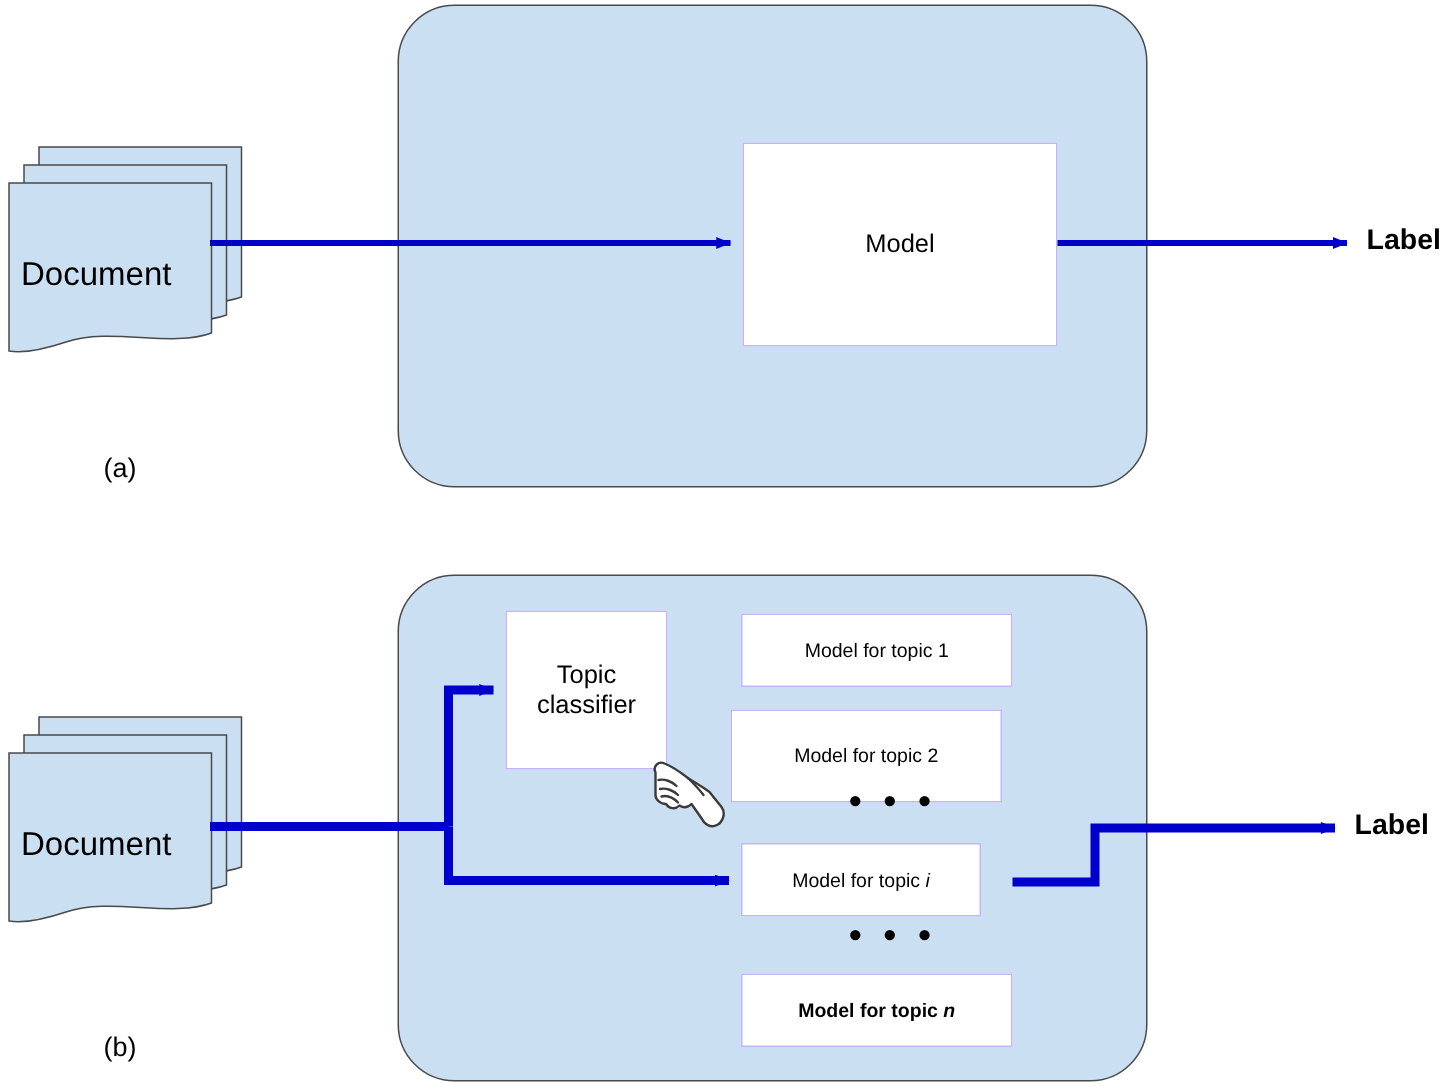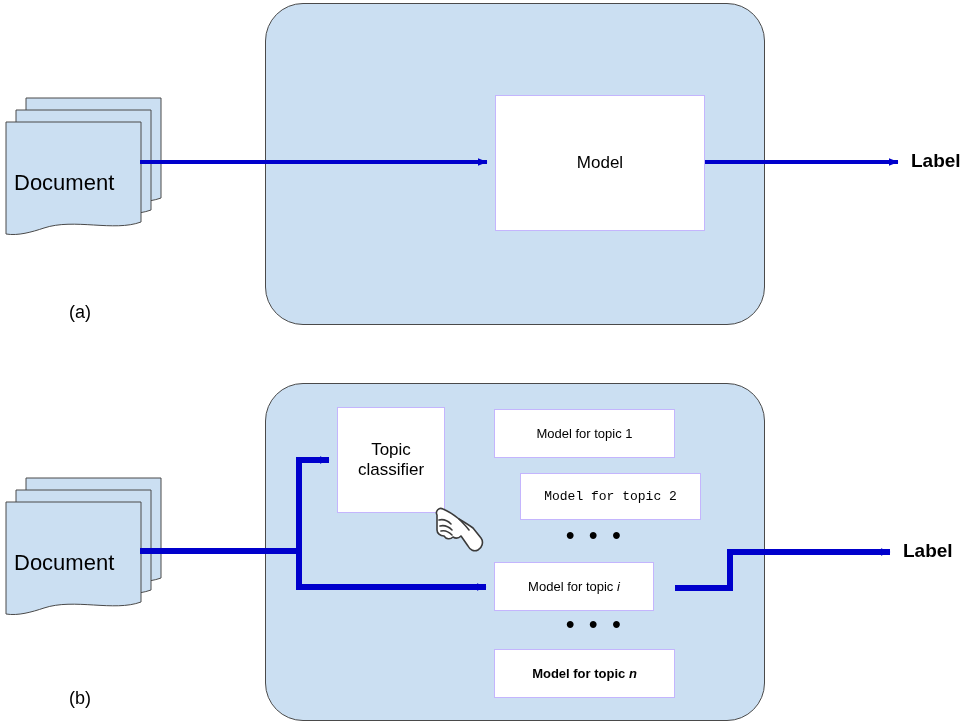--- a/index.html
+++ b/index.html
@@ -147,21 +147,21 @@
 
     <div class="white-box" style="left:337px; top:407px; width:108px; height:106px;">
       <span class="box-label">Topic
 classifier</span>
     </div>
 
     <div class="white-box small-text" style="left:494px; top:409px; width:181px; height:49px;">
       <span class="box-label"><span>Model for topic </span><span>1</span></span>
     </div>
 
-    <div class="white-box small-text" style="left:520px; top:473px; width:181px; height:47px;font-family:Liberation Mono, monospace;">
+    <div class="white-box small-text" style="left:487px; top:473px; width:181px; height:62px;">
       <span class="box-label"><span>Model for topic </span><span>2</span></span>
     </div>
 
     <span class="ellipsis" style="left:566px; top:521px;">• • •</span>
 
     <div class="white-box small-text" style="left:494px; top:562px; width:160px; height:49px;">
       <span class="box-label"><span>Model for topic </span><span class="ital">i</span></span>
     </div>
 
     <span class="ellipsis" style="left:566px; top:610px;">• • •</span>

